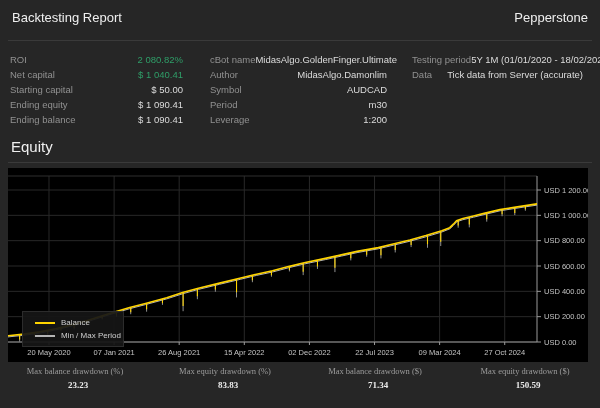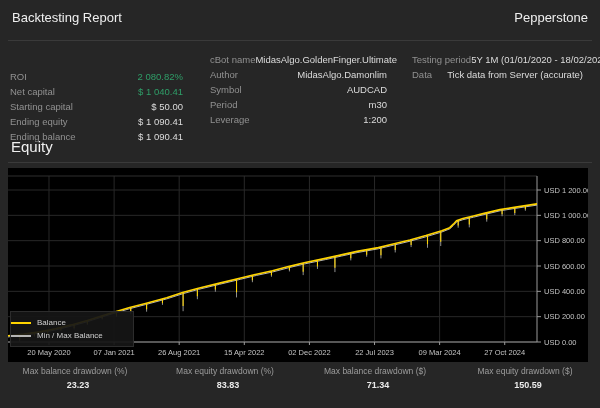--- a/index.html
+++ b/index.html
@@ -13,42 +13,42 @@
   }
   .abs{position:absolute;}
   
   .hdr-title{left:12px;top:10px;font-size:13px;color:#efefef;}
   .hdr-brand{right:12px;top:10px;font-size:13px;color:#efefef;}
   .divider{height:1px;background:#3a3a3a;left:8px;right:8px;}
   .div-hdr{top:40px;}
   .div-eq{top:162px;}
   
   .col{top:52px;}
-  .col-left{left:10px;width:173px;margin-top:17px;}
+  .col-left{left:10px;width:173px;}
   .col-mid{left:210px;width:177px;}
   .col-right{left:412px;width:171px;}
   .row{display:flex;justify-content:space-between;align-items:center;height:15px;font-size:9.5px;}
   .row .lbl{color:#919191;white-space:nowrap;}
   .row .val{color:#dcdcdc;white-space:nowrap;}
   .row .val.green{color:#2f9e68;}
   
   .eq-title{left:11px;top:138px;font-size:15px;color:#efefef;}
   
   .chart-panel{left:8px;top:168px;width:580px;height:194px;background:#000;}
   .legend{
-    position:absolute;left:2px;top:143px;width:124px;
+    position:absolute;left:14px;top:143px;width:102px;
     background:rgba(22,22,22,0.93);border:1px solid #2c2c2c;
-    padding:4px 0;box-sizing:border-box;
+    padding:4px 12px;box-sizing:border-box;
   }
   .legend-item{display:flex;align-items:center;height:13px;}
   .legend-swatch{width:20px;height:2px;margin-right:6px;flex:none;}
   .legend-text{font-size:8px;color:#cfcfcf;white-space:nowrap;}
   
   .stats{left:0;top:366px;width:600px;display:flex;}
-  .stat{width:25%;text-align:center;}
+  .stat{width:25%;text-align:center;font-family:Liberation Serif, serif;}
   .stat .slbl{font-size:8.5px;color:#9c9c9c;margin-bottom:4px;white-space:nowrap;}
   .stat .sval{font-size:9px;font-weight:bold;color:#ebebeb;padding-left:6px;}
 </style>
 </head>
 <body>
 
 <div class="abs hdr-title">Backtesting Report</div>
 <div class="abs hdr-brand">Pepperstone</div>
 <div class="abs divider div-hdr"></div>
 
@@ -233,21 +233,21 @@
       <line x1="517.362" y1="37.67499999999998" x2="517.362" y2="41.322999999999986" stroke="#ffd400" stroke-width="1.1"></line>
       <polyline points="0.0,167.7 15.9,166.1 31.7,163.9 47.6,160.7 63.5,156.9 79.3,152.5 95.2,147.4 105.8,144.2 121.7,139.5 137.5,135.4 158.7,129.7 174.6,124.6 190.4,120.2 211.6,115.1 232.8,110.0 248.6,106.2 264.5,102.8 280.4,98.6 296.2,94.8 317.4,90.4 333.3,86.9 349.1,83.4 370.3,79.6 386.2,75.8 402.0,72.0 417.9,67.6 433.8,62.8 441.7,59.7 445.4,56.2 448.6,52.7 454.9,50.5 465.5,48.0 476.1,45.4 492.0,41.6 507.8,39.1 529.0,35.9" fill="none" stroke="#ffd400" stroke-width="1.6"></polyline>
     </svg>
   <div class="legend">
     <div class="legend-item">
       <span class="legend-swatch" style="background:#ffd400;"></span>
       <span class="legend-text">Balance</span>
     </div>
     <div class="legend-item">
       <span class="legend-swatch" style="background:#b5b5b5;"></span>
-      <span class="legend-text">Min / Max Balance</span>
+      <span class="legend-text">Min / Max Period</span>
     </div>
   </div>
 </div>
 
 <div class="abs stats">
   <div class="stat">
     <div class="slbl">Max balance drawdown (%)</div>
     <div class="sval">23.23</div>
   </div>
   <div class="stat">

